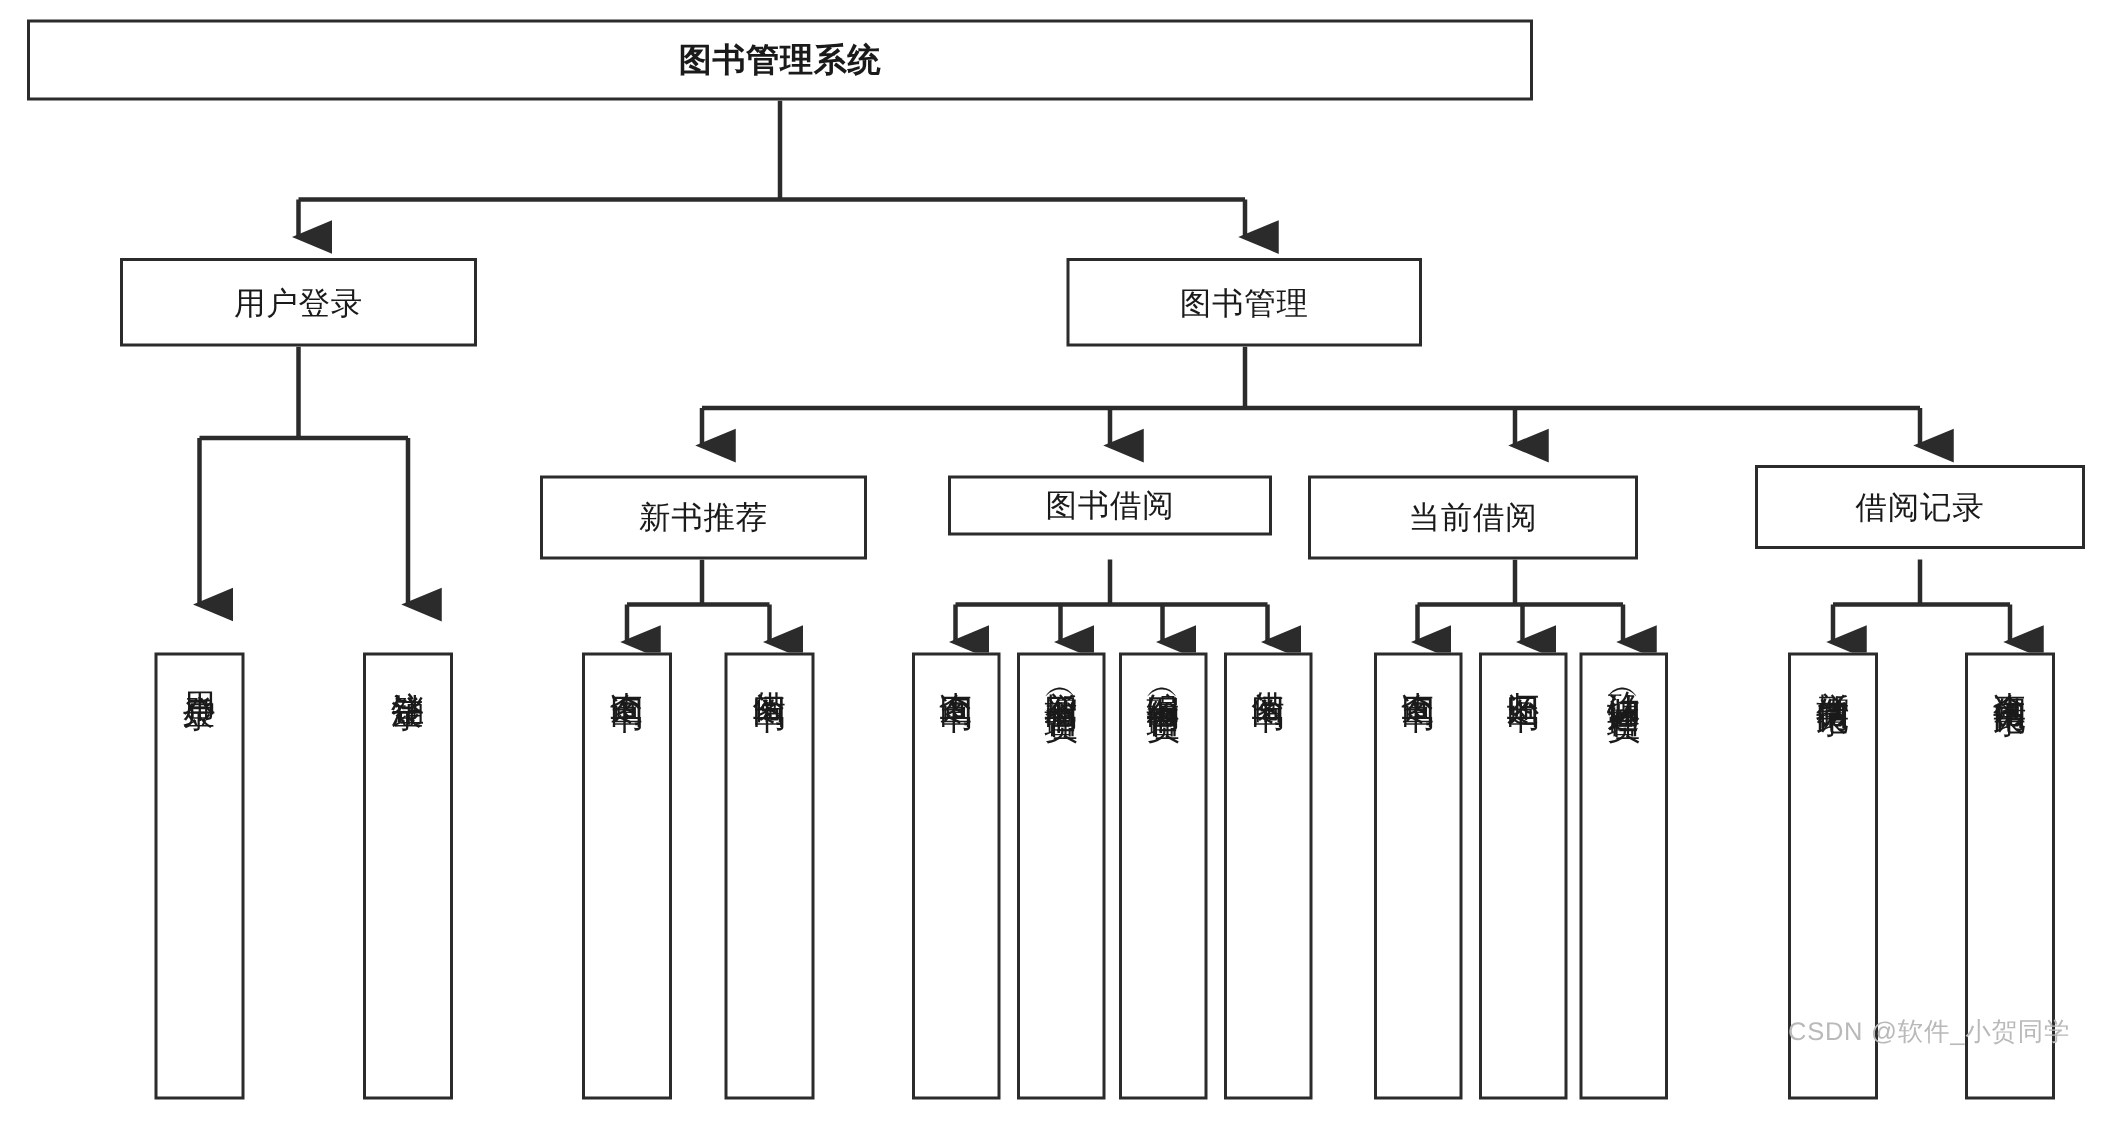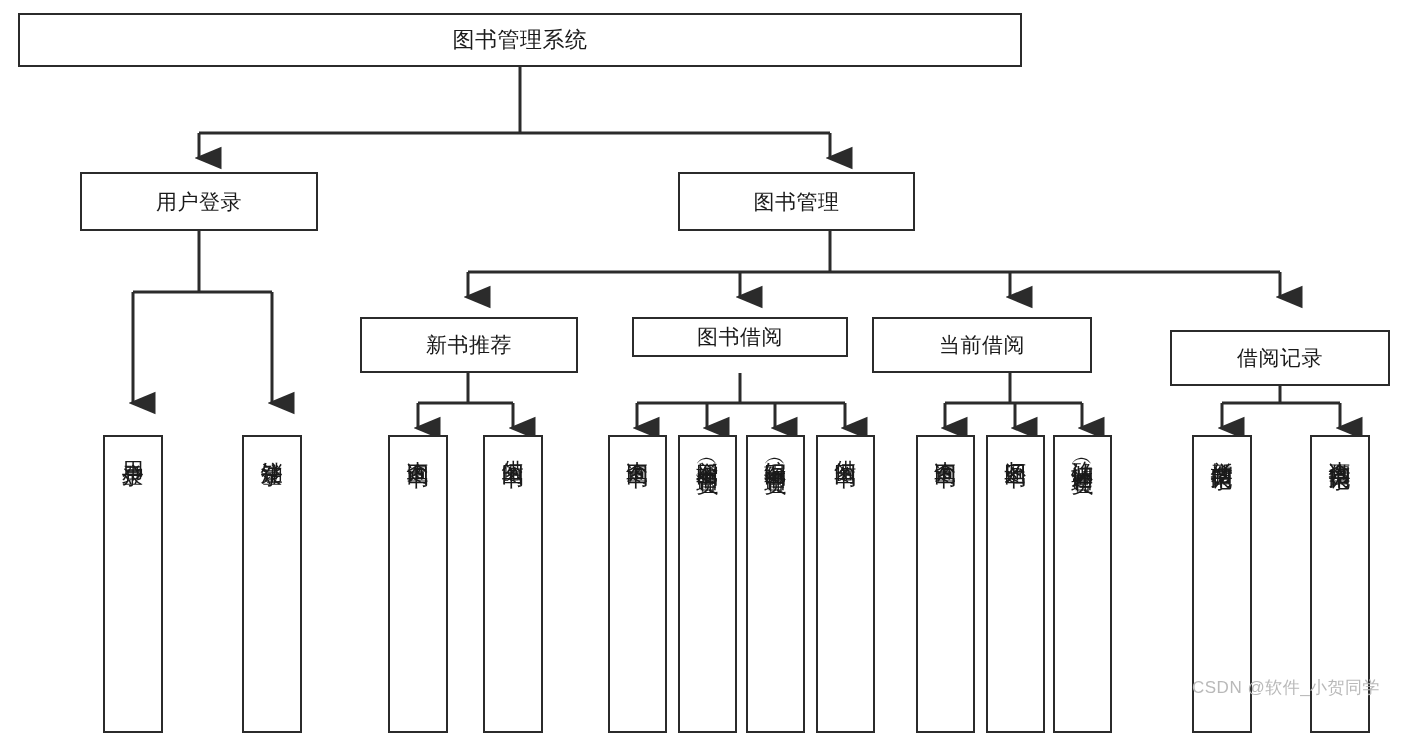--- a/index.html
+++ b/index.html
@@ -46,21 +46,21 @@
   }
   .node.vert .vlabel {
     writing-mode: vertical-rl;
     text-orientation: upright;
     font-size: 22px;
     line-height: 1.16;
     letter-spacing: 2px;
     white-space: nowrap;
     text-align: left;
   }
-  .node.root { font-size: 22px; }
+  .node.root { font-size: 22px; font-weight: bold; }
   .watermark {
     position: absolute;
     left: 1192px;
     top: 676px;
     font-size: 17px;
     color: #b9b9b9;
     white-space: nowrap;
     letter-spacing: 0.5px;
   }
 </style>
@@ -122,34 +122,34 @@
     </g>
   </svg>
 
   <div class="node horiz root" style="left:18px; top:13px; width:1004px; height:54px;">
     <span>图书管理系统</span>
   </div>
 
   <div class="node horiz" style="left:80px; top:172px; width:238px; height:59px;">
     <span>用户登录</span>
   </div>
-  <div class="node horiz" style="left:678px; top:172px; width:237px; height:59px;">
+  <div class="node horiz" style="left:711px; top:172px; width:237px; height:59px;">
     <span>图书管理</span>
   </div>
 
   <div class="node horiz" style="left:360px; top:317px; width:218px; height:56px;">
     <span>新书推荐</span>
   </div>
   <div class="node horiz" style="left:632px; top:317px; width:216px; height:40px;">
     <span>图书借阅</span>
   </div>
   <div class="node horiz" style="left:872px; top:317px; width:220px; height:56px;">
     <span>当前借阅</span>
   </div>
-  <div class="node horiz" style="left:1170px; top:330px; width:220px; height:56px;">
+  <div class="node horiz" style="left:1170px; top:310px; width:220px; height:56px;">
     <span>借阅记录</span>
   </div>
 
   <div class="node vert" style="left:103px; top:435px; width:60px; height:298px;">
     <span class="vlabel">用户登录</span>
   </div>
   <div class="node vert" style="left:242px; top:435px; width:60px; height:298px;">
     <span class="vlabel">注销登录</span>
   </div>
 

